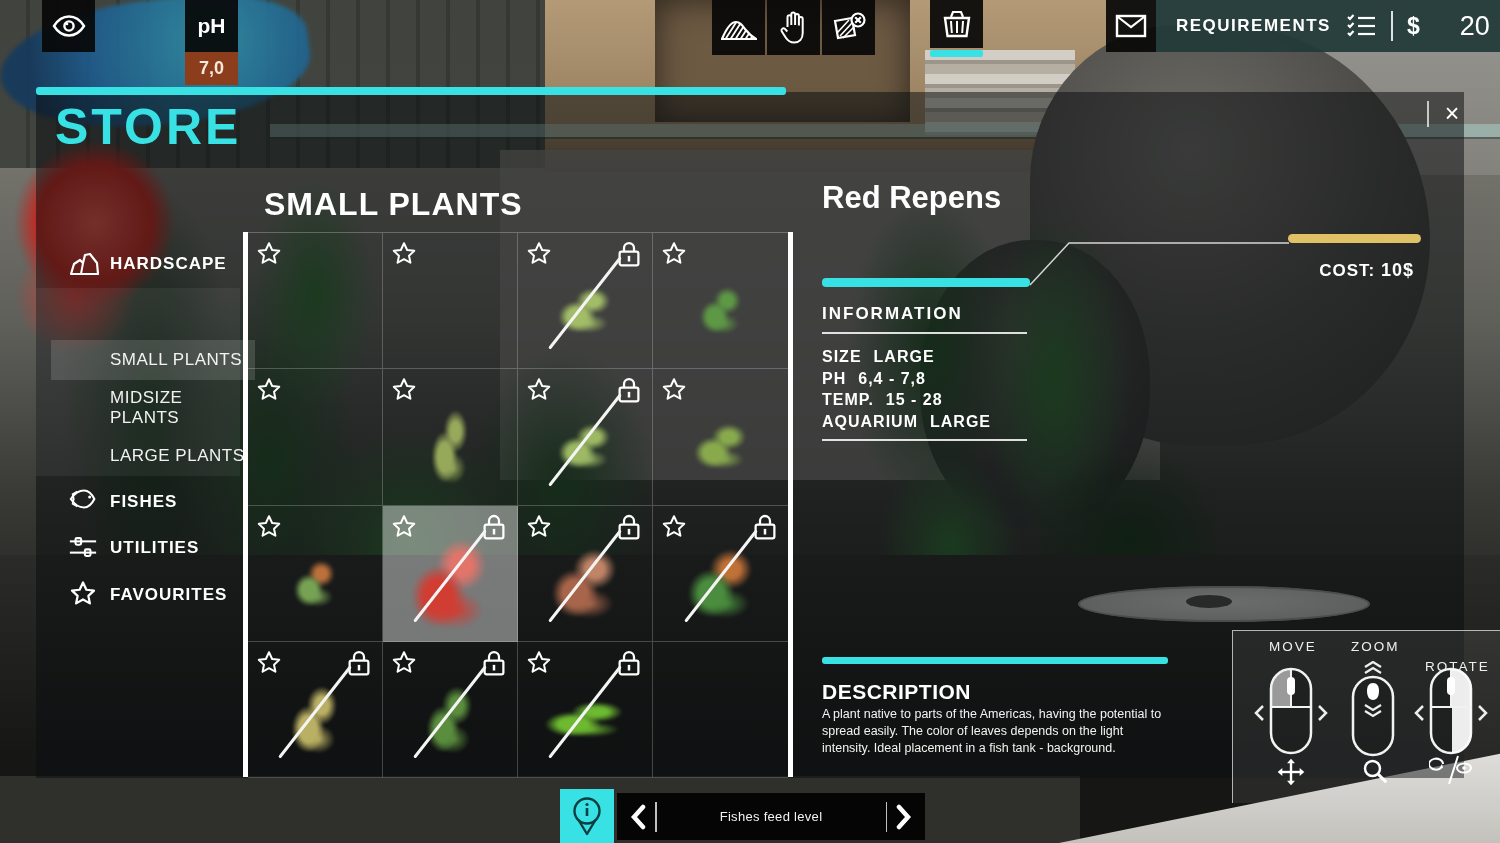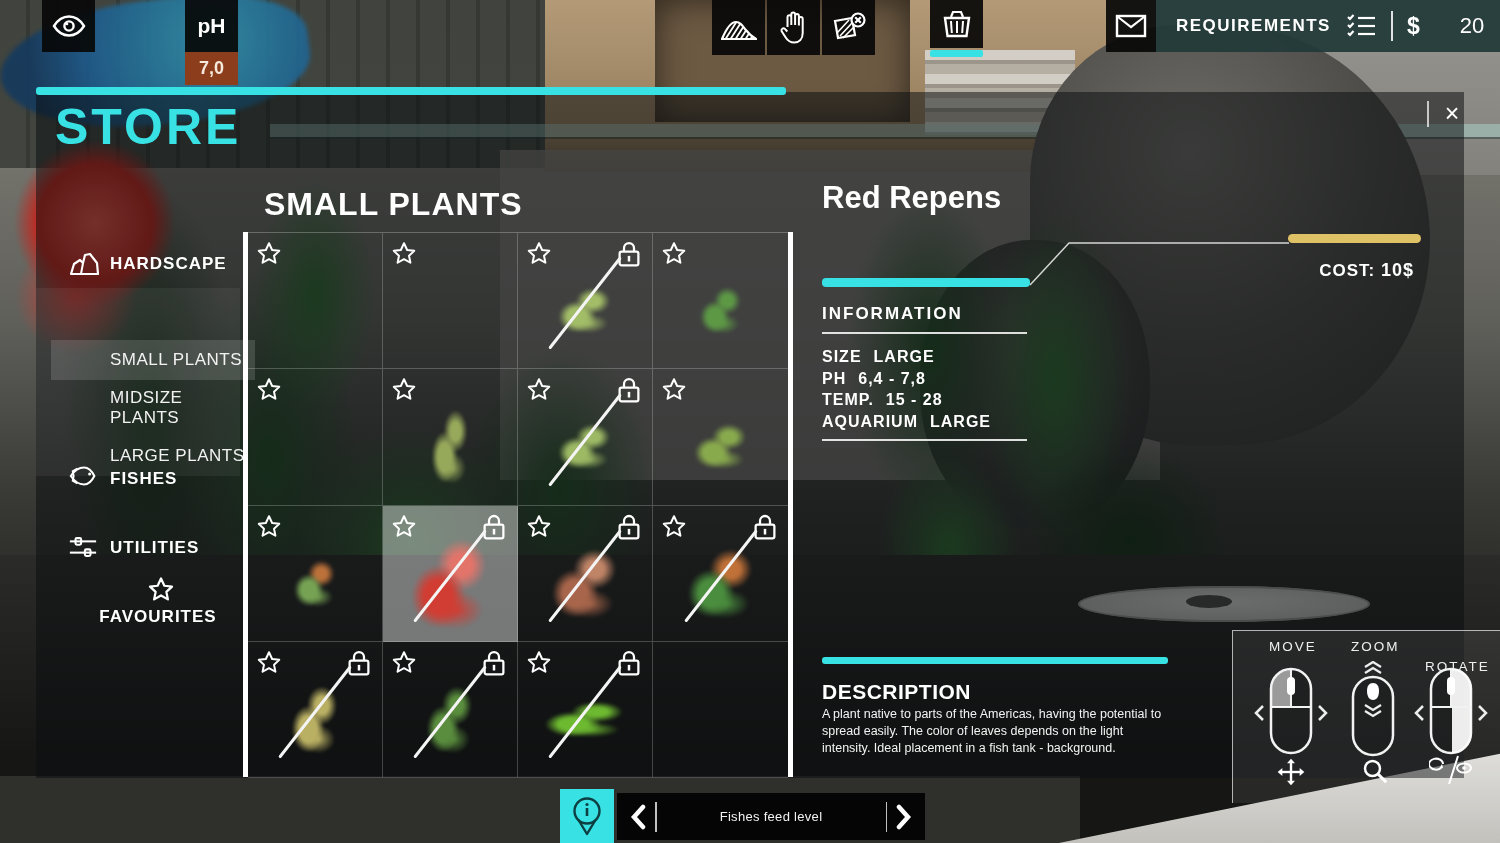--- a/index.html
+++ b/index.html
@@ -32,21 +32,21 @@
   .sc-disc{left:1078px;top:586px;width:292px;height:36px;border-radius:50%;background:radial-gradient(ellipse at 50% 45%,#d6d5d2,#b7b6b2 75%,#8f8e8a);box-shadow:inset 0 0 0 2px rgba(120,120,115,.6);}
   .sc-dischole{left:1186px;top:595px;width:46px;height:13px;border-radius:50%;background:#4a4a47;}
 
   
   .hudbox{position:absolute;background:rgba(8,8,8,.92);display:flex;align-items:center;justify-content:center;}
   .ph-val{position:absolute;background:#8c3d1c;color:#f4e9dc;font-weight:bold;font-size:18px;display:flex;align-items:center;justify-content:center;}
   .req{position:absolute;background:rgba(34,58,57,.92);display:flex;align-items:center;gap:14px;padding:0 18px 0 20px;}
   .req-label{font-size:17px;font-weight:bold;letter-spacing:1.5px;}
   .req-div{width:2px;height:30px;background:rgba(255,255,255,.85);}
   .cur-sym{font-size:23px;font-weight:bold;}
-  .cur-amt{font-size:22px;font-weight:500;margin-left:26px;}
+  .cur-amt{font-size:27px;font-weight:500;margin-left:26px;}
   .tool-underline{position:absolute;background:var(--accent);height:7px;border-radius:2px;}
 
   
   #store{left:36px;top:92px;width:1428px;height:686px;background:rgba(10,13,15,.52);}
   .store-topbar{position:absolute;left:0;top:-5px;width:750px;height:8px;background:var(--accent);border-radius:3px;}
   .store-title{position:absolute;left:19px;top:6px;font-size:50px;font-weight:bold;letter-spacing:3px;color:var(--accent);}
   .close-div{position:absolute;left:1391px;top:9px;width:2px;height:26px;background:rgba(255,255,255,.7);}
   .close-btn{position:absolute;left:1399px;top:4px;width:34px;height:34px;font-size:25px;display:flex;align-items:center;justify-content:center;cursor:pointer;}
 
   
@@ -260,21 +260,21 @@
     <div class="side-row side-sub side-sel" style="top:248px;">
       <span class="side-label">SMALL PLANTS</span>
     </div>
     <div class="side-row side-sub" style="top:296px;">
       <span class="side-label">MIDSIZE PLANTS</span>
     </div>
     <div class="side-row side-sub" style="top:344px;">
       <span class="side-label">LARGE PLANTS</span>
     </div>
 
-    <div class="side-row" style="top:367px;">
+    <div class="side-row" style="top:390px;">
       <span class="side-ic">
         <svg viewBox="0 0 34 26" width="32" height="26">
             <path d="M3 13c4-6 9-9 14-9 5 0 8 3 11 9-3 6-6 9-11 9-5 0-10-3-14-9z" fill="none" stroke="#fff" stroke-width="2.2"></path>
             <path d="M10 5l-5 3 1 5-1 5 5 3" fill="none" stroke="#fff" stroke-width="2"></path>
             <circle cx="23" cy="11" r="1.6" fill="#fff"></circle>
           </svg>
       </span>
       <span class="side-label">FISHES</span>
     </div>
 
@@ -285,21 +285,21 @@
               <line x1="2" y1="10" x2="30" y2="10"></line>
               <rect x="8" y="6.5" width="6" height="7" rx="1.5"></rect>
               <line x1="2" y1="22" x2="30" y2="22"></line>
               <rect x="18" y="18.5" width="6" height="7" rx="1.5"></rect>
             </g>
           </svg>
       </span>
       <span class="side-label">UTILITIES</span>
     </div>
 
-    <div class="side-row" style="top:483px;flex-direction:column;">
+    <div class="side-row" style="top:483px;">
       <span class="side-ic">
         <svg viewBox="0 0 24 24" width="30" height="30">
             <path d="M12 2.8l2.7 5.8 6.1.7-4.5 4.2 1.2 6L12 16.4l-5.5 3.1 1.2-6L3.2 9.3l6.1-.7z" fill="none" stroke="#fff" stroke-width="1.8" stroke-linejoin="round"></path>
           </svg>
       </span>
       <span class="side-label">FAVOURITES</span>
     </div>
 
     <div class="grid-heading">SMALL PLANTS</div>
     <div class="vbar" style="left:207px;"></div>

